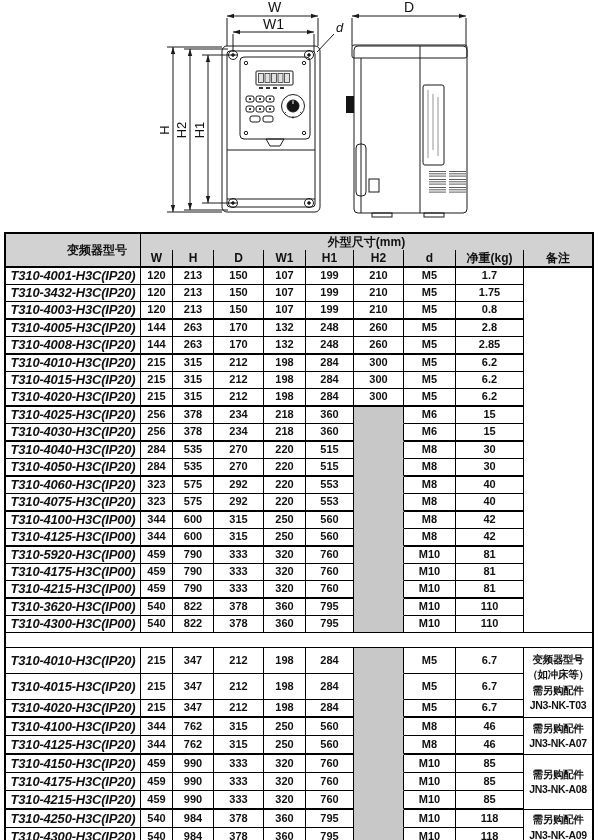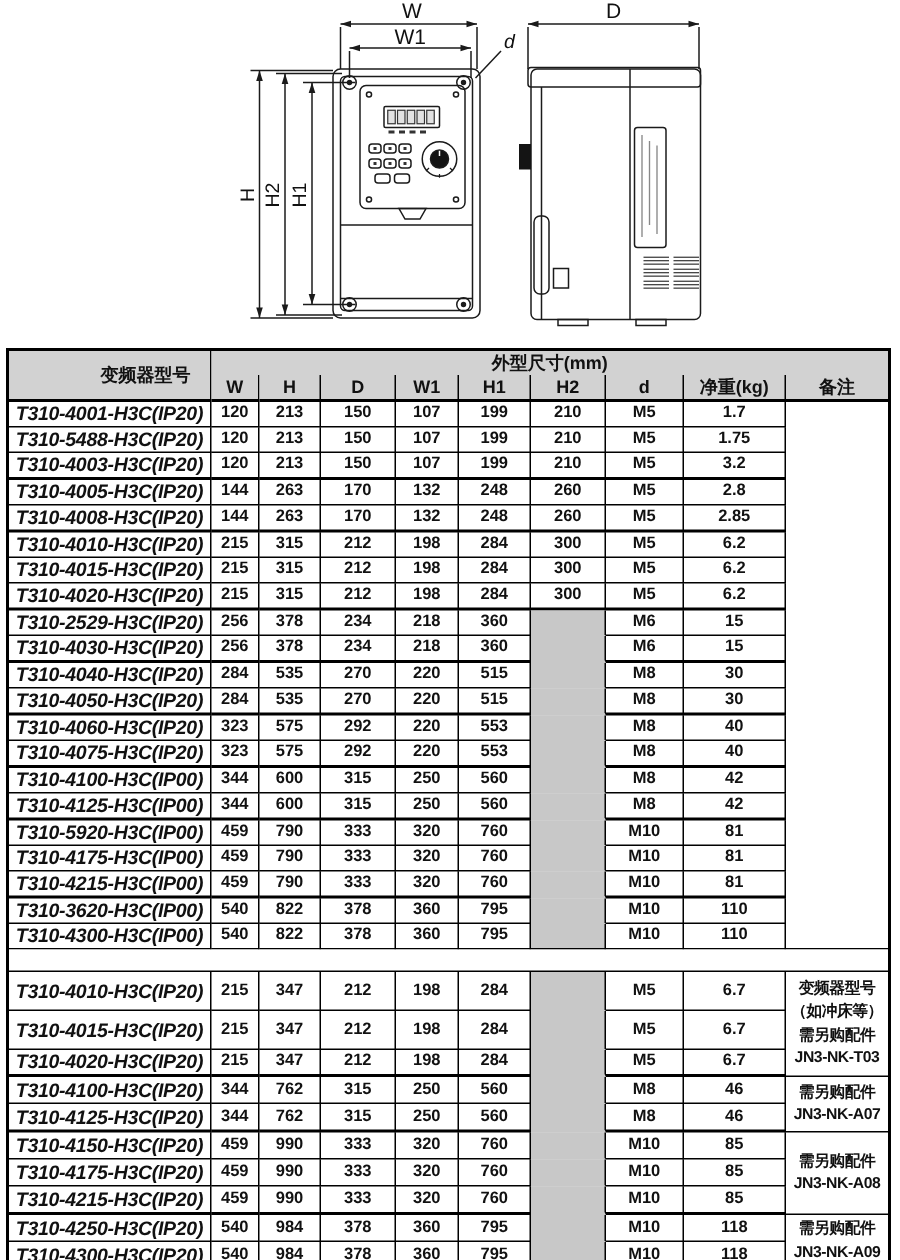--- a/index.html
+++ b/index.html
@@ -249,40 +249,40 @@
           <td>213</td>
           <td>150</td>
           <td>107</td>
           <td>199</td>
           <td>210</td>
           <td>M5</td>
           <td>1.7</td>
           <td class="remark endcol" rowspan="21"></td>
         </tr>
         <tr class="hA">
-          <td class="model">T310-5488-H3C(IP20)</td>
+          <td class="model">T310-3432-H3C(IP20)</td>
           <td>120</td>
           <td>213</td>
           <td>150</td>
           <td>107</td>
           <td>199</td>
           <td>210</td>
           <td>M5</td>
           <td>1.75</td>
         </tr>
         <tr class="hA thick">
           <td class="model">T310-4003-H3C(IP20)</td>
           <td>120</td>
           <td>213</td>
           <td>150</td>
           <td>107</td>
           <td>199</td>
           <td>210</td>
           <td>M5</td>
-          <td>3.2</td>
+          <td>0.8</td>
         </tr>
         <tr class="hA">
           <td class="model">T310-4005-H3C(IP20)</td>
           <td>144</td>
           <td>263</td>
           <td>170</td>
           <td>132</td>
           <td>248</td>
           <td>260</td>
           <td>M5</td>
@@ -326,21 +326,21 @@
           <td>215</td>
           <td>315</td>
           <td>212</td>
           <td>198</td>
           <td>284</td>
           <td>300</td>
           <td>M5</td>
           <td>6.2</td>
         </tr>
         <tr class="hA">
-          <td class="model">T310-2529-H3C(IP20)</td>
+          <td class="model">T310-4025-H3C(IP20)</td>
           <td>256</td>
           <td>378</td>
           <td>234</td>
           <td>218</td>
           <td>360</td>
           <td class="gray"></td>
           <td>M6</td>
           <td>15</td>
         </tr>
         <tr class="hA thick">

